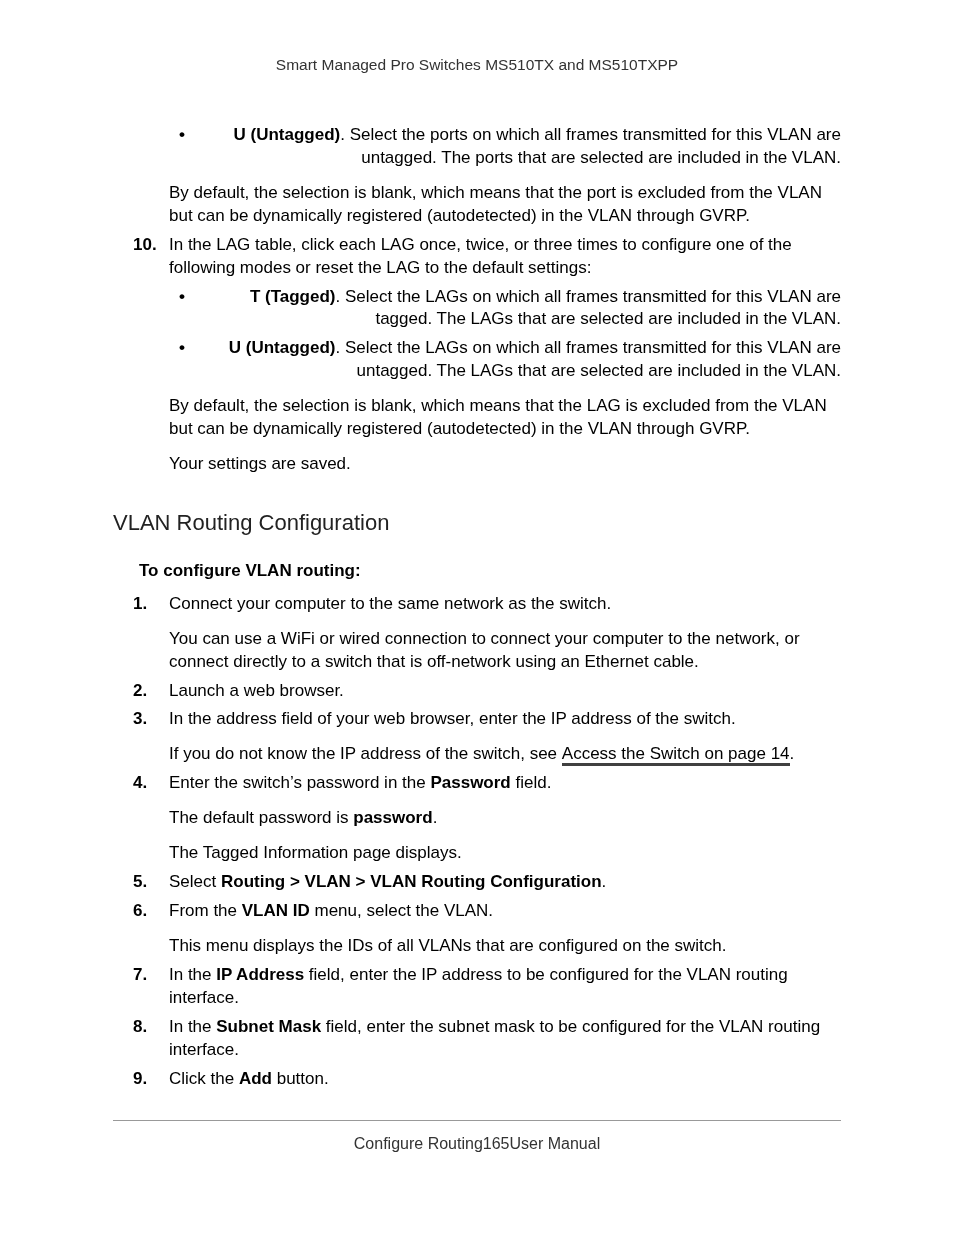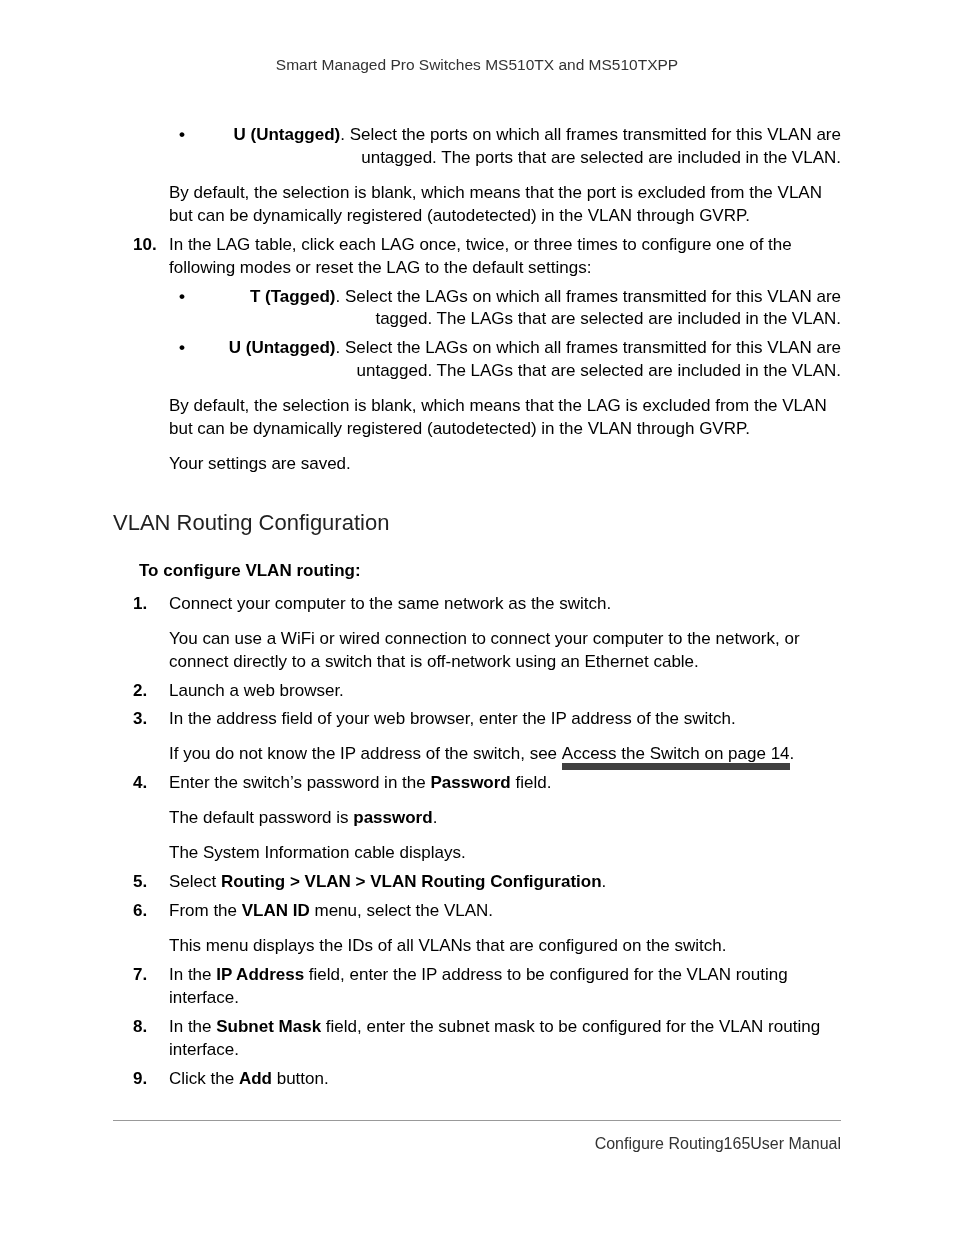--- a/index.html
+++ b/index.html
@@ -75,31 +75,31 @@
   }
   .subhead{
     font-weight:bold;
     padding-left:26px;
     margin-top:4px;
     margin-bottom:10px;
   }
   .link{
     text-decoration:none;
     color:#000;
-    border-bottom:7px solid #404040;
+    border-bottom:3px solid #404040;
     font-family:"Segoe UI Light","Helvetica Neue",Arial,sans-serif;
   }
   .footer{
     position:absolute;
     left:113px;right:113px;
     bottom:80px;
     border-top:1px solid #999;
     padding-top:12px;
     display:flex;
-    justify-content:flex-end;
+    justify-content:center;
     font-family:"Segoe UI Light","Helvetica Neue",Arial,sans-serif;
     font-weight:300;
     font-size:16px;
     color:#333;
   }
   b{font-weight:bold;}
 </style>
 </head>
 <body>
 
@@ -162,21 +162,21 @@
 
     <ol class="num sub">
       <li>
         <span class="marker">4.</span>
         <span>Enter the switch’s password in the </span><b>Password</b><span> field.</span>
       </li>
     </ol>
     <div class="followon">
       <span>The default password is </span><b>password</b><span>.</span>
     </div>
-    <div class="followon">The System Information cable displays.</div>
+    <div class="followon">The Tagged Information page displays.</div>
 
     <ol class="num sub">
       <li>
         <span class="marker">5.</span>
         <span>Select </span><b>Routing &gt; VLAN &gt; VLAN Routing Configuration</b><span>.</span>
       </li>
     </ol>
 
     <ol class="num sub">
       <li>

